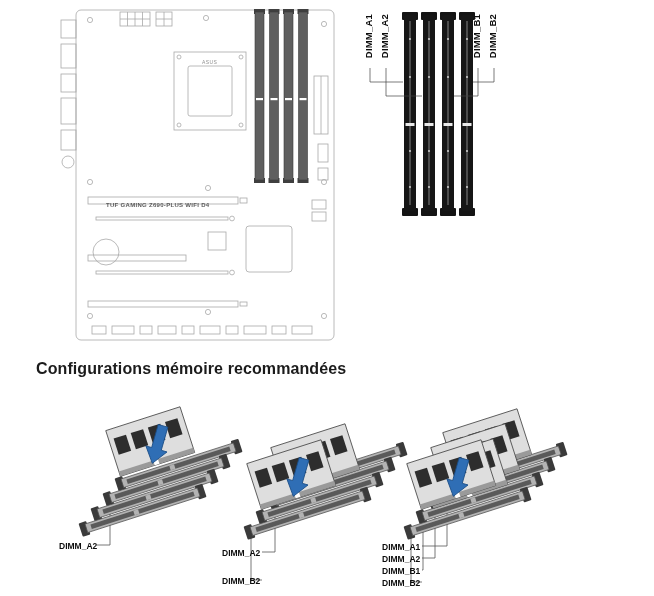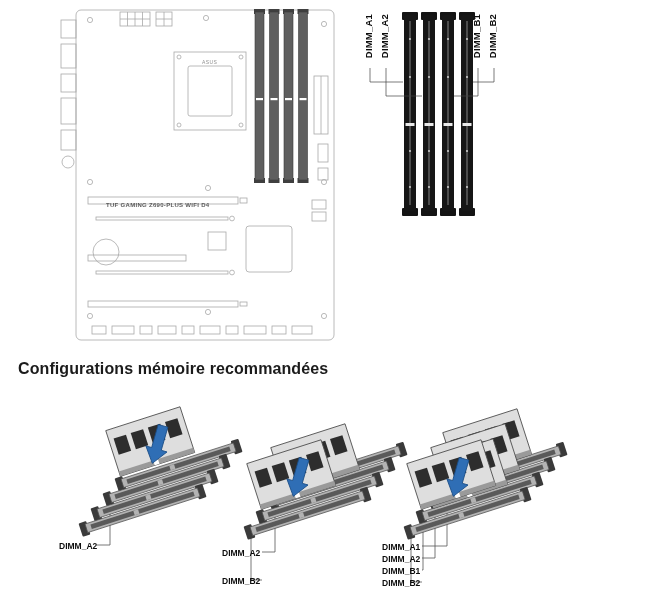--- a/index.html
+++ b/index.html
@@ -21,21 +21,21 @@
   .vlabel{
     position:absolute;writing-mode:vertical-rl;transform:rotate(180deg);
     font-size:9.5px;font-weight:700;letter-spacing:.2px;white-space:nowrap;color:#0d0d0d;
   }
   .vl-a1{left:3px;top:6px}
   .vl-a2{left:19px;top:6px}
   .vl-b1{left:111px;top:6px}
   .vl-b2{left:127px;top:6px}
   
   .heading{
-    left:18px;top:360px;font-size:16px;font-weight:700;color:#1b1b1b;
+    left:36px;top:360px;font-size:16px;font-weight:700;color:#1b1b1b;
     letter-spacing:.1px;white-space:nowrap;
   }
   
   .cfg{width:200px;height:195px}
   .cfg1{left:55px;top:395px;height:180px}
   .cfg2{left:220px;top:398px}
   .cfg3{left:380px;top:398px}
   .cfg svg{position:absolute;left:0;top:0}
   .cfg-label{
     position:absolute;font-size:8.5px;font-weight:600;color:#0d0d0d;

